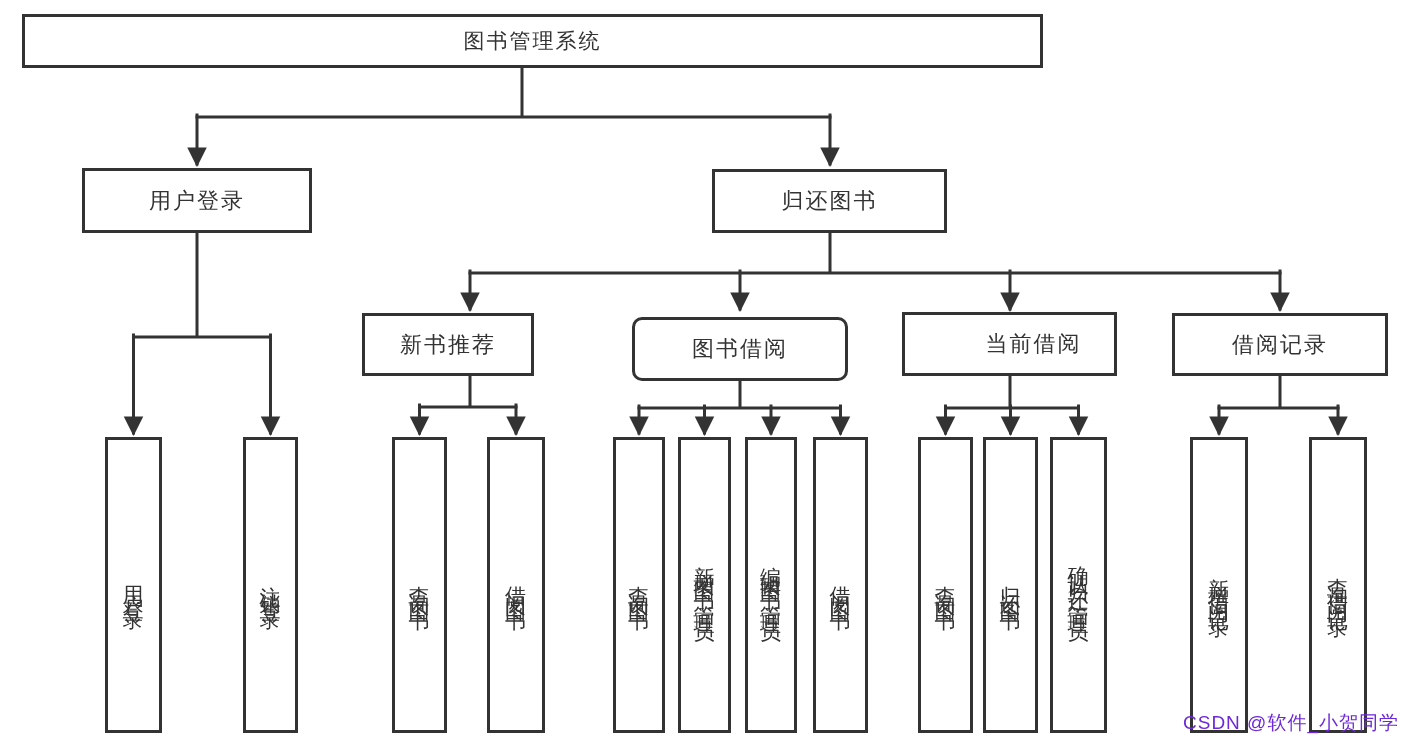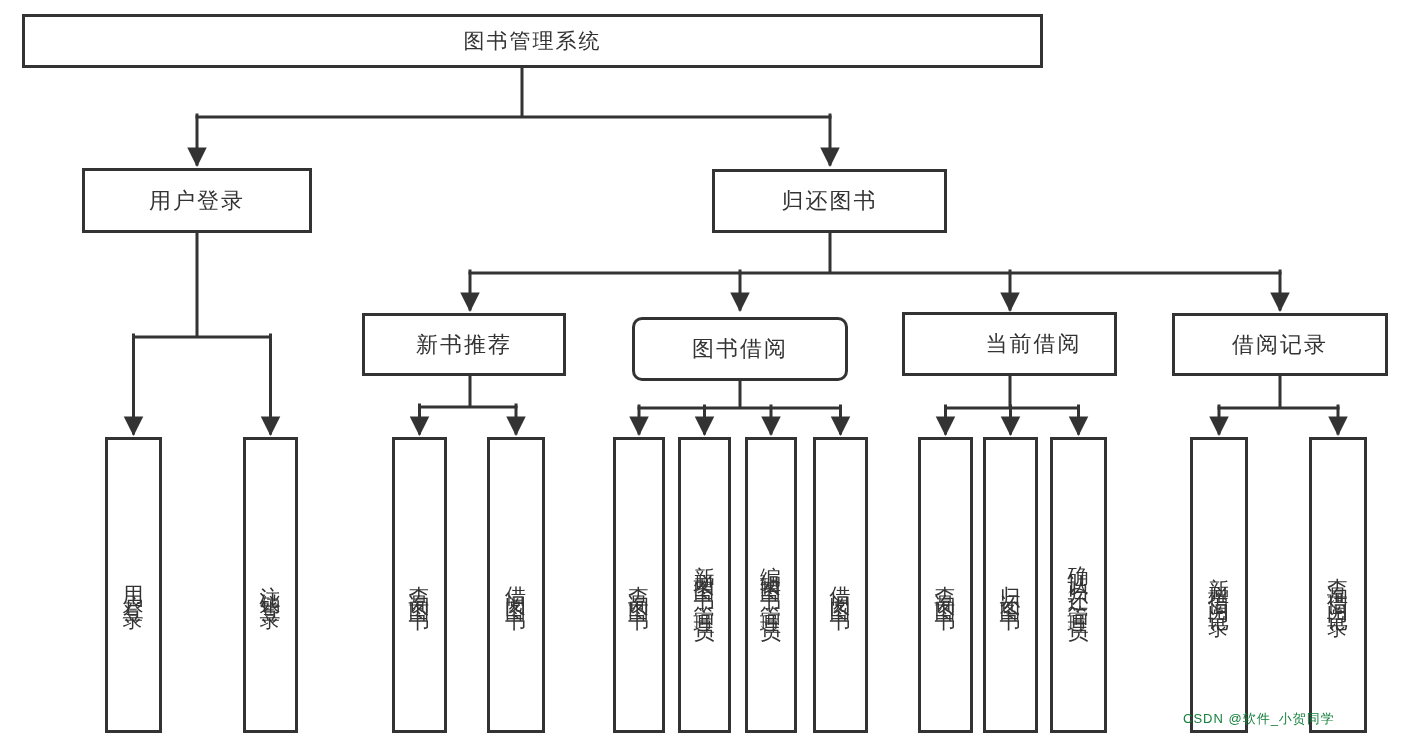--- a/index.html
+++ b/index.html
@@ -14,21 +14,21 @@
     display:flex; align-items:center; justify-content:center;
   }
   .hnode { font-size:22px; letter-spacing:2px; white-space:nowrap; }
   .root-node { font-size:21px;justify-content:center; }
   .leaf .vtext {
     writing-mode:vertical-rl; text-orientation:mixed;
     font-size:21px; line-height:1.1; letter-spacing:8px; color:#333333;
   }
   .watermark {
     position:absolute; left:1183px; top:710px; z-index:5;
-    font-size:13px; color:#15803d; white-space:nowrap; letter-spacing:1px;
+    font-size:19px; color:#6d28d9; white-space:nowrap; letter-spacing:1px;
   }
 </style>
 </head>
 <body>
 
 <div class="stage">
 
   <svg class="wires" viewBox="0 0 1405 747" xmlns="http://www.w3.org/2000/svg">
     <defs>
       <marker id="arw" viewBox="0 0 10 10" refX="8.5" refY="5" markerWidth="6.5" markerHeight="8" orient="auto-start-reverse">
@@ -76,21 +76,21 @@
     <span>图书管理系统</span>
   </div>
 
   <div class="box hnode" style="left:82px; top:168px; width:230px; height:65px;">
     <span>用户登录</span>
   </div>
   <div class="box hnode" style="left:712px; top:169px; width:235px; height:64px;">
     <span>归还图书</span>
   </div>
 
-  <div class="box hnode" style="left:362px; top:313px; width:204px; height:63px;">
+  <div class="box hnode" style="left:362px; top:313px; width:172px; height:63px;">
     <span>新书推荐</span>
   </div>
   <div class="box hnode" style="left:632px; top:317px; width:216px; height:64px;border-radius:10px;">
     <span>图书借阅</span>
   </div>
   <div class="box hnode" style="left:902px; top:312px; width:215px; height:64px;padding-left:48px;">
     <span>当前借阅</span>
   </div>
   <div class="box hnode" style="left:1172px; top:313px; width:216px; height:63px;">
     <span>借阅记录</span>

